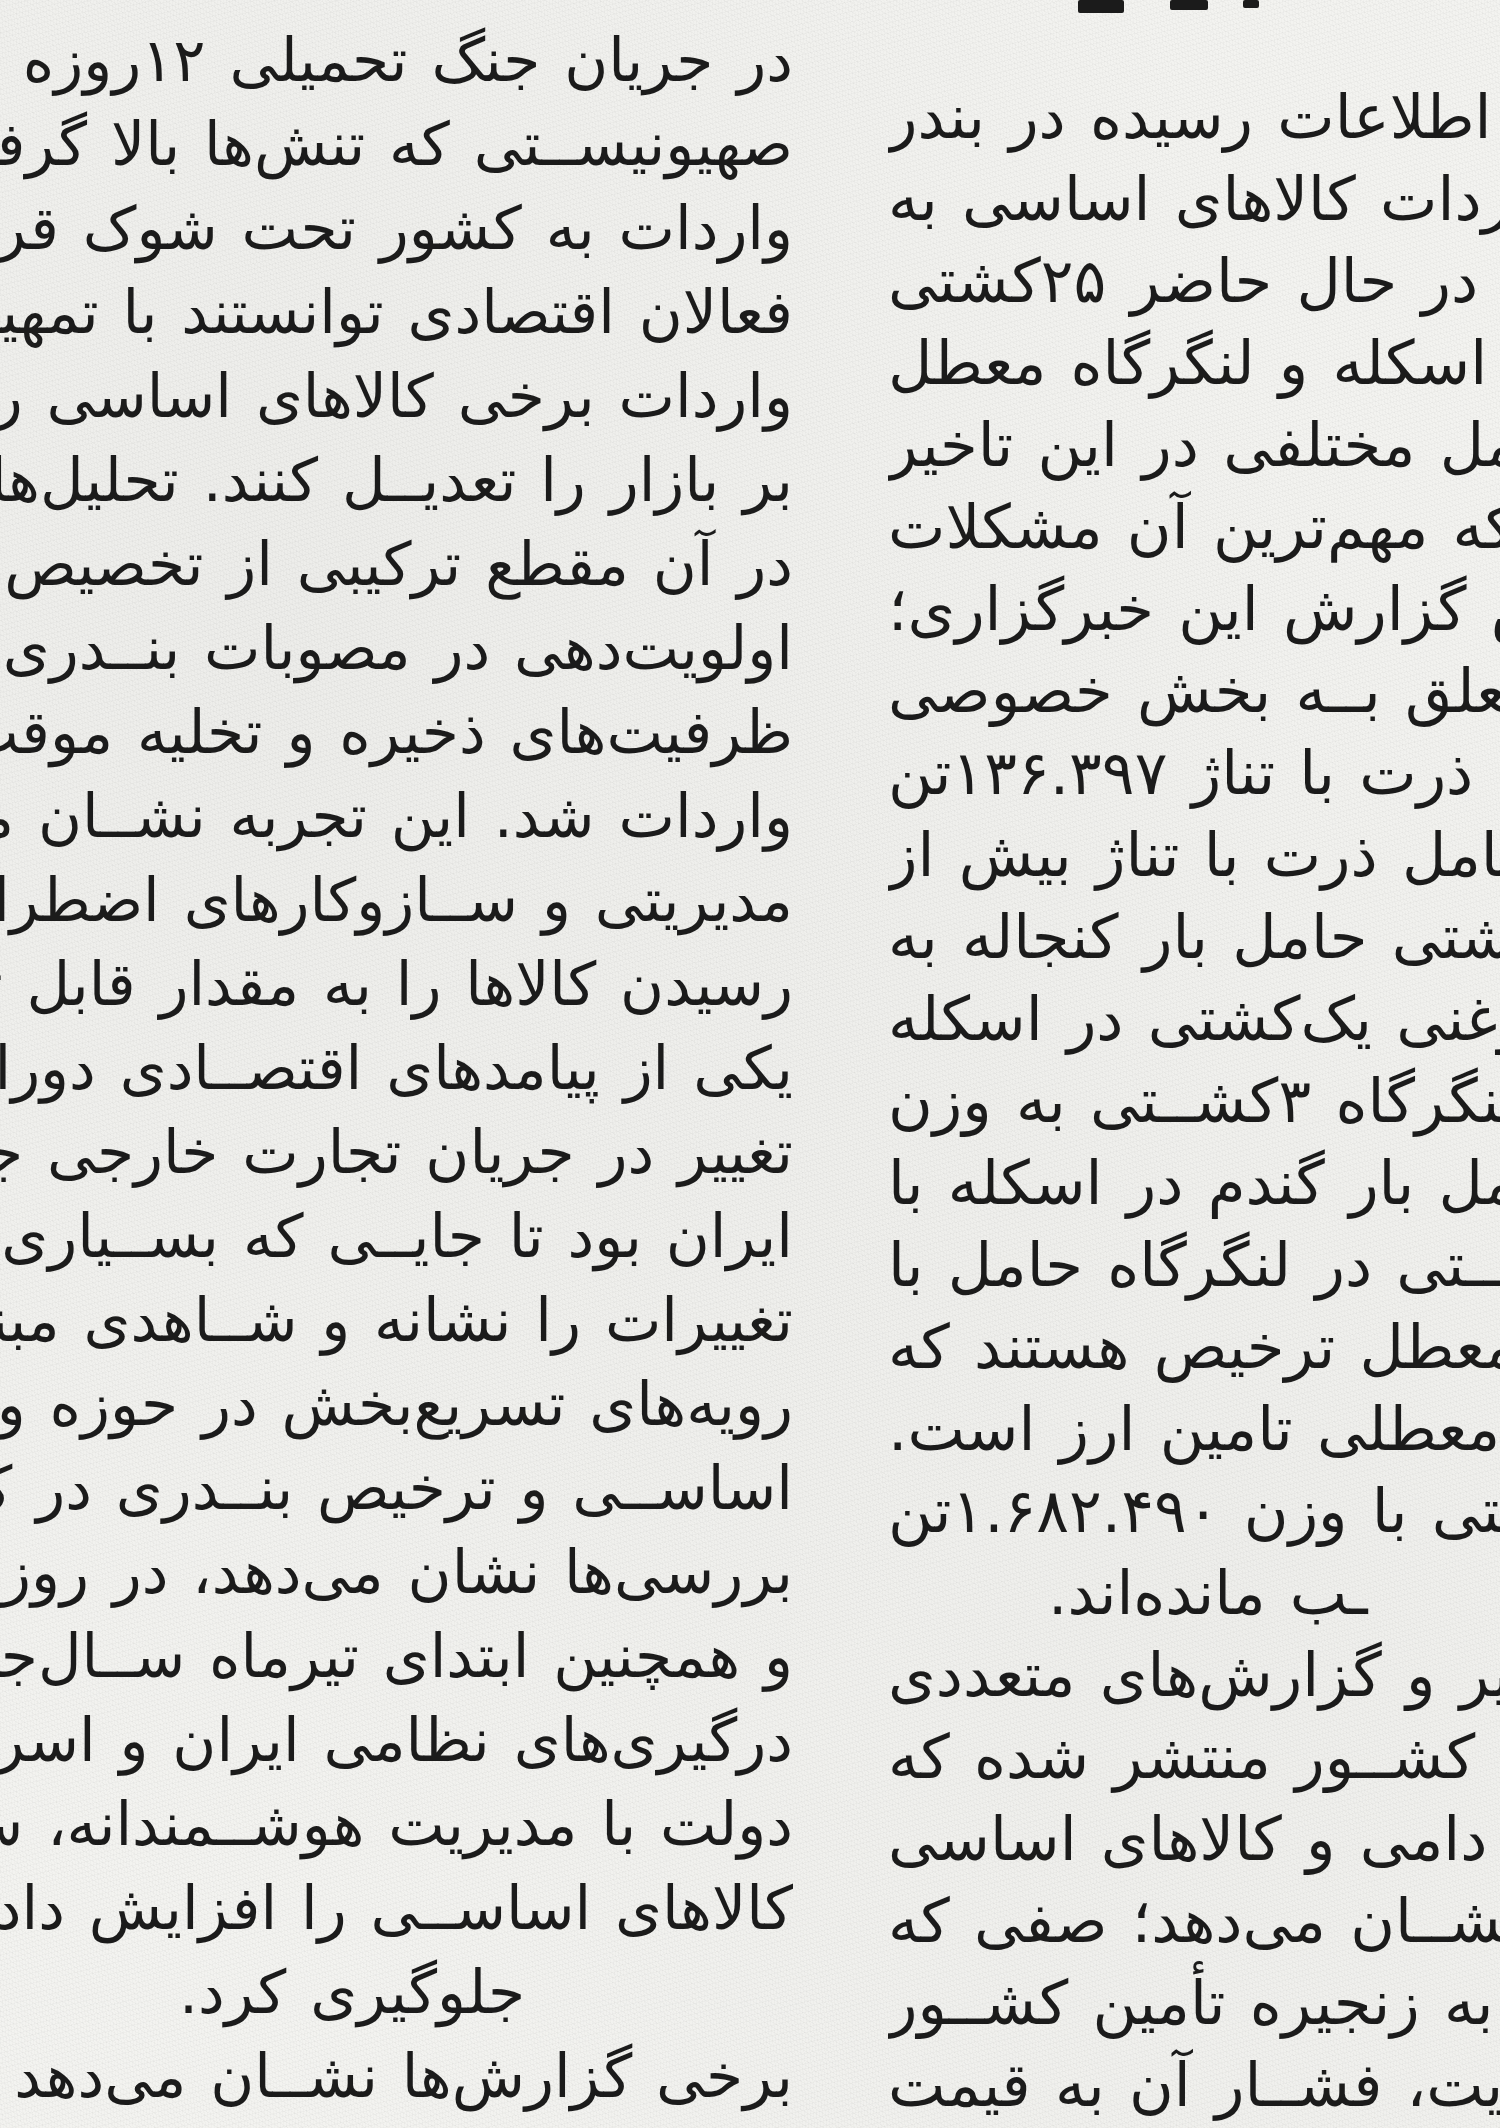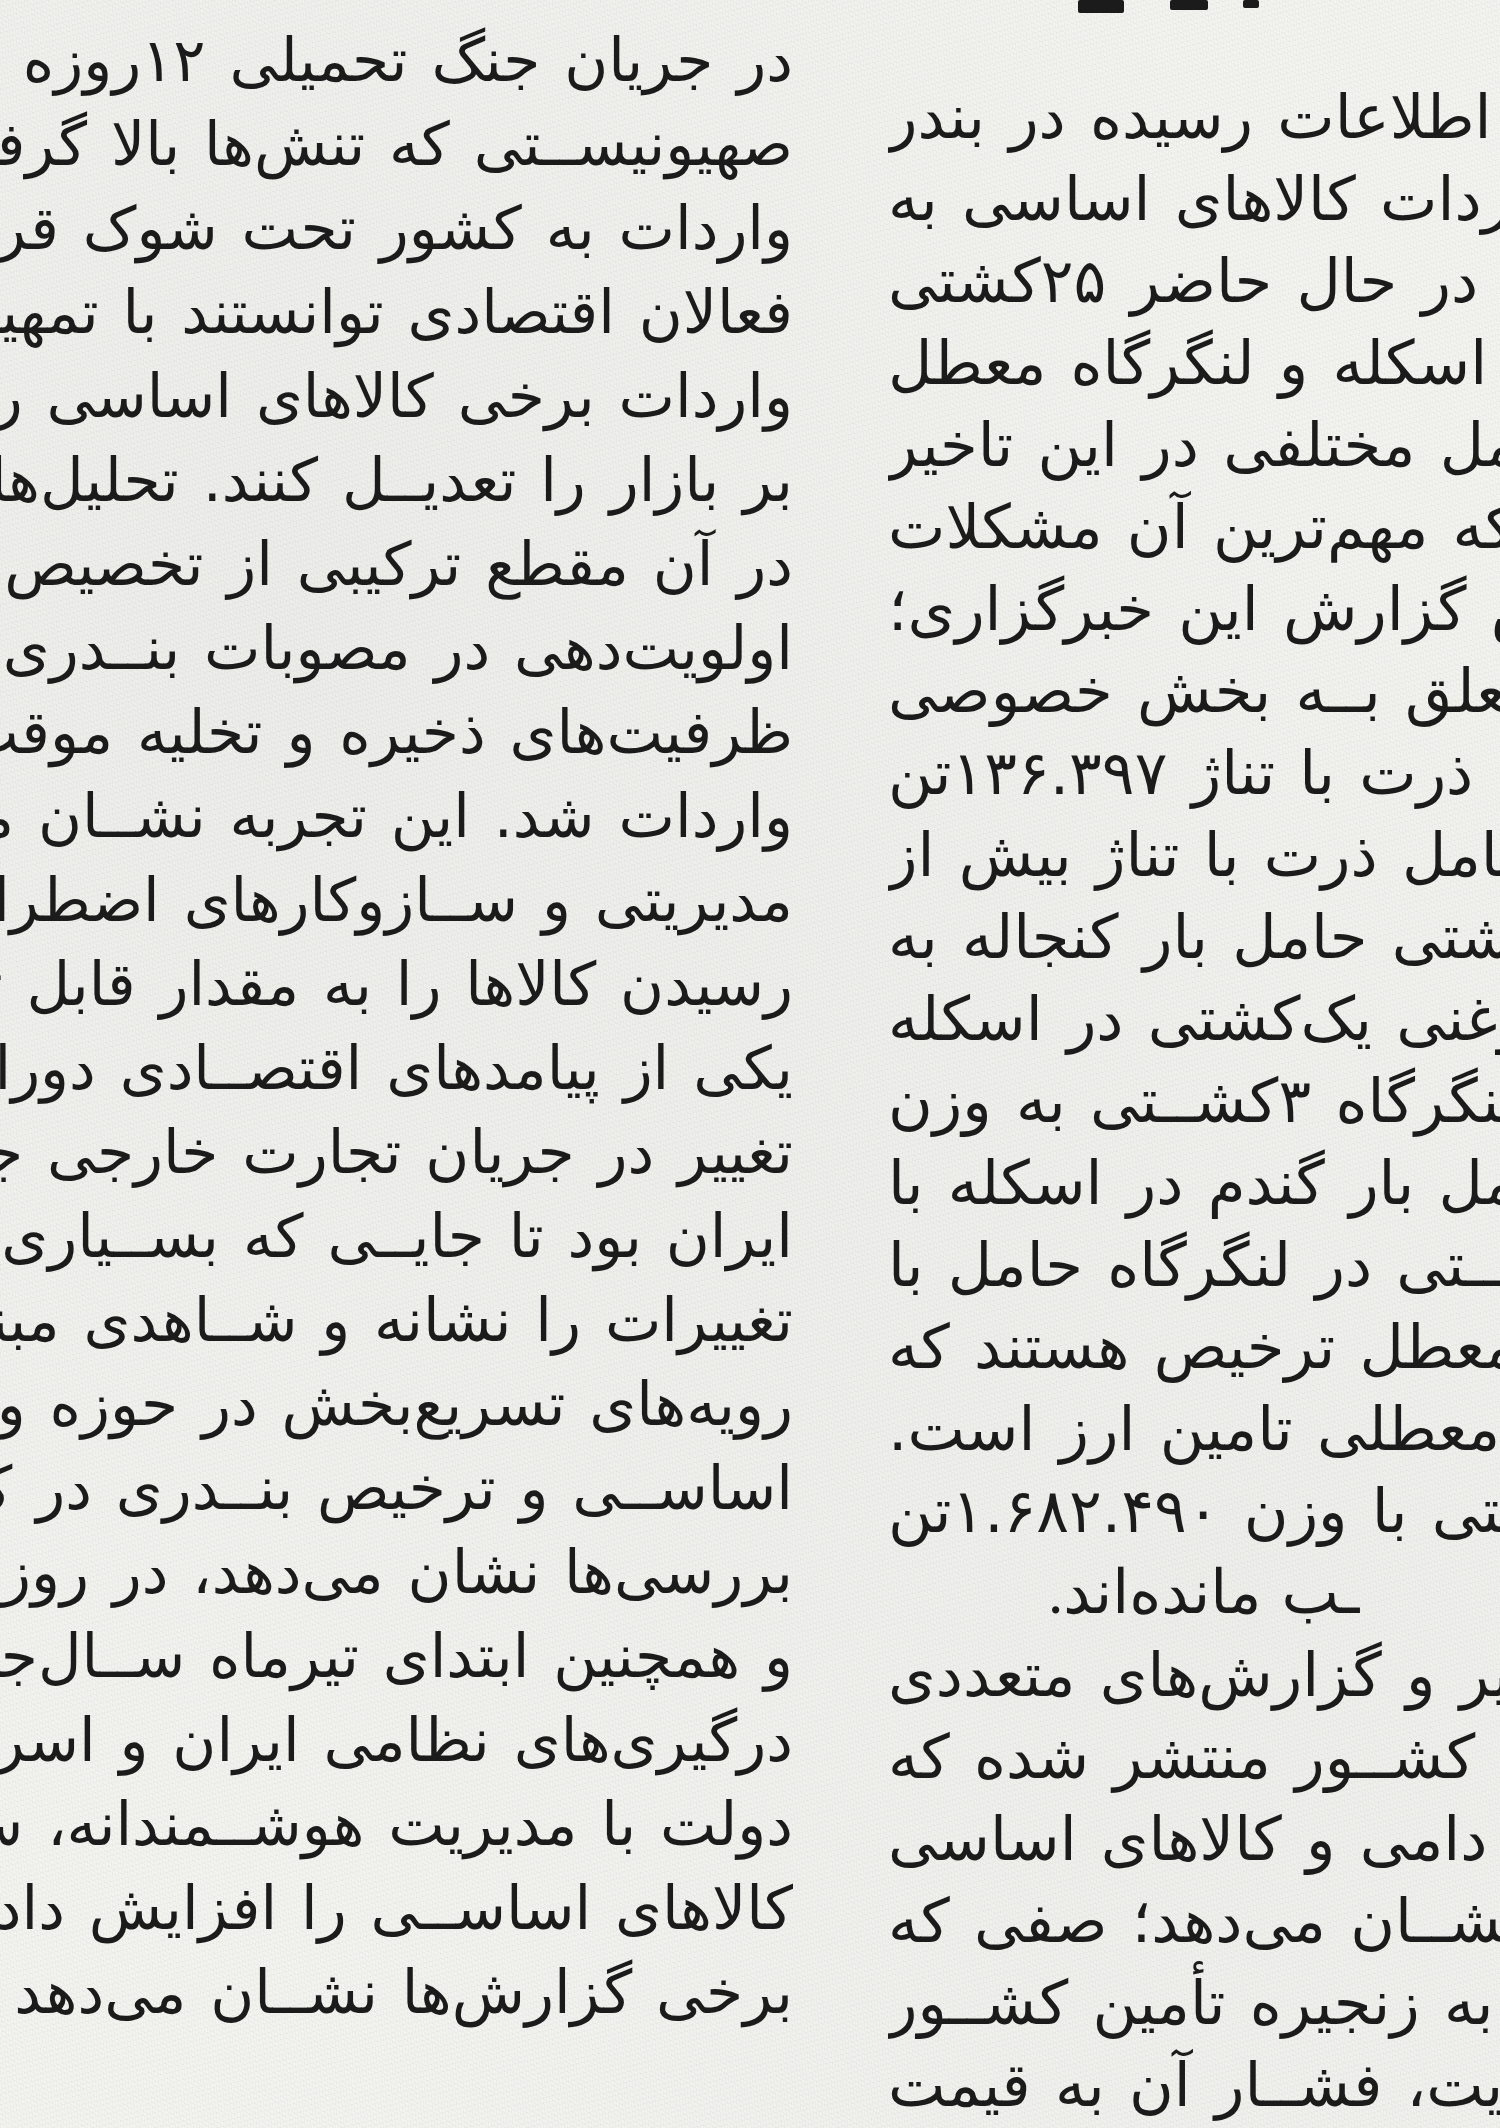--- a/index.html
+++ b/index.html
@@ -89,20 +89,21 @@
     <div class="line">تغییر در جریان تجارت خارجی جمهور</div>
     <div class="line">ایران بود تا جایــی که بســیاری از گزا</div>
     <div class="line">تغییرات را نشانه و شــاهدی مبنی بر ا</div>
     <div class="line">رویه‌های تسریع‌بخش در حوزه واردا</div>
     <div class="line">اساســی و ترخیص بنــدری در کشــو</div>
     <div class="line">بررسی‌ها نشان می‌دهد، در روزهای پایانی</div>
     <div class="line">و همچنین ابتدای تیرماه ســال‌جاری؛</div>
     <div class="line">درگیری‌های نظامی ایران و اسرائیل به</div>
     <div class="line">دولت با مدیریت هوشــمندانه، ســرعـ</div>
     <div class="line">کالاهای اساســی را افزایش داد و از بحـ</div>
+    <div class="line" style="margin-right: 268px;">جلوگیری کرد.</div>
     <div class="line">برخی گزارش‌ها نشــان می‌دهد کــه د</div>
   </div>
 <div class="column" id="col-right">
     <div class="line">طبق اطلاعات رسیده در بندر</div>
     <div class="line">ـب واردات کالاهای اساسی به</div>
     <div class="line">ـود، در حال حاضر ۲۵کشتی</div>
     <div class="line">ـی در اسکله و لنگرگاه معطل</div>
     <div class="line">عوامل مختلفی در این تاخیر</div>
     <div class="line">ـت که مهم‌ترین آن مشکلات</div>
     <div class="line">ـاس گزارش این خبرگزاری؛</div>
@@ -110,20 +111,20 @@
     <div class="line">حامل ذرت با تناژ ۱۳۶.۳۹۷تن</div>
     <div class="line">ـتی حامل ذرت با تناژ بیش از</div>
     <div class="line">ـن ۲کشتی حامل بار کنجاله به</div>
     <div class="line">ـه روغنی یک‌کشتی در اسکله</div>
     <div class="line">در لنگرگاه ۳کشــتی به وزن</div>
     <div class="line">ـتی حامل بار گندم در اسکله با</div>
     <div class="line">ـکشــتی در لنگرگاه حامل با</div>
     <div class="line">ـتن معطل ترخیص هستند که</div>
     <div class="line">ـت این معطلی تامین ارز است.</div>
     <div class="line">۲کشتی با وزن ۱.۶۸۲.۴۹۰تن</div>
-    <div class="line" style="margin-left: 160px; font-family: Liberation Serif, serif;">ـب مانده‌اند.</div>
+    <div class="line" style="margin-left: 160px;">ـب مانده‌اند.</div>
     <div class="line">ـاویر و گزارش‌های متعددی</div>
     <div class="line">جنوبی کشــور منتشر شده که</div>
     <div class="line">ـه‌های دامی و کالاهای اساسی</div>
     <div class="line">ـری نشــان می‌دهد؛ صفی که</div>
     <div class="line">ـدید به زنجیره تأمین کشــور</div>
     <div class="line">نهایت، فشــار آن به قیمت</div>
   </div>
 
 </body></html>

